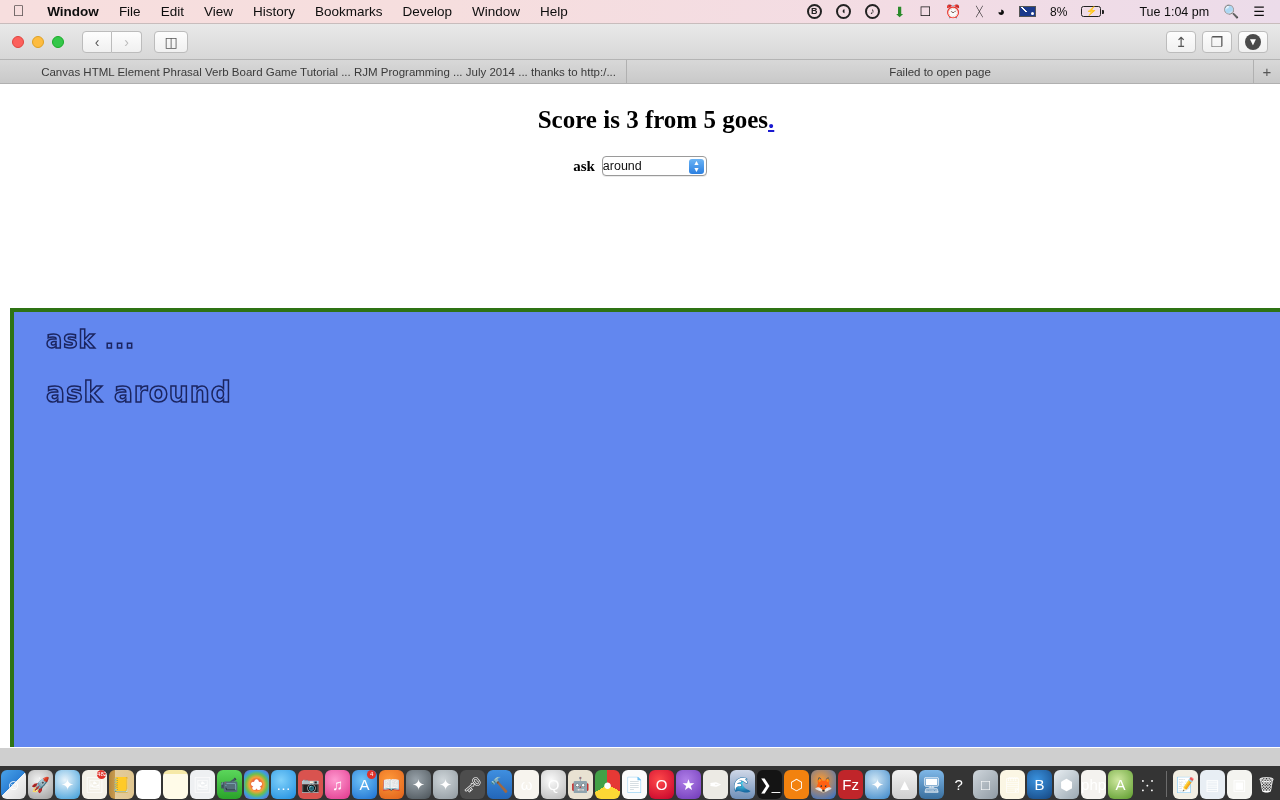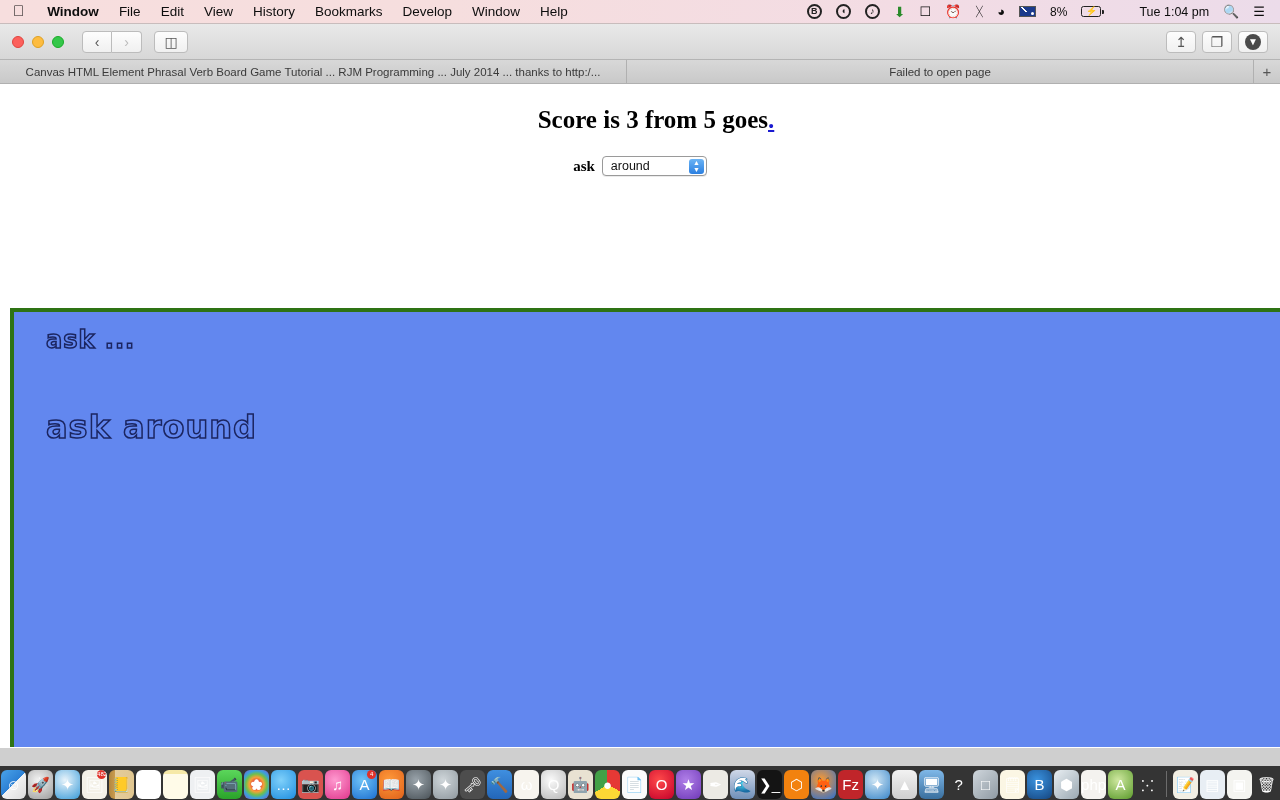--- a/index.html
+++ b/index.html
@@ -82,21 +82,21 @@
            font-size: 10px; display:flex;align-items:center;justify-content:center; }
 
   
   #tabbar { height: 24px; display: flex; background: #cfcfcf; border-bottom: 1px solid #b0b0b0; }
   .tab {
     flex: 1; display: flex; align-items: center; justify-content: center;
     font-size: 11.5px; color: #3a3a3a; border-right: 1px solid #b0b0b0;
     background: linear-gradient(to bottom,#d8d8d8,#c9c9c9);
     overflow: hidden; white-space: nowrap; padding: 0 10px;
   }
-  .tab.first { justify-content: center; }
+  .tab.first { justify-content: flex-end; }
   .newtab { width: 26px; display:flex; align-items:center; justify-content:center;
             font-size: 15px; color:#555; background: linear-gradient(to bottom,#d8d8d8,#c9c9c9); }
 
   
   #page { position: relative; width: 100%; height: 663px; background: #fff; overflow: hidden; }
   #title {
     text-align: center; margin-top: 12px;
     font-size: 35px; font-weight: bold;
     font-family: "DejaVu Sans", sans-serif;
     color: #f2f2f2;
@@ -115,42 +115,42 @@
   #selectrow {
     display: flex; align-items: center; justify-content: center; gap: 7px;
     margin-top: 22px;
   }
   #selectrow .lbl { font-family: "Liberation Serif", serif; font-weight: bold; font-size: 15px; color: #000; }
   .macselect {
     position: relative; width: 105px; height: 20px;
     background: #fff; border: 1px solid #9a9a9a; border-radius: 4px;
     box-shadow: 0 1px 0 rgba(0,0,0,.08);
     display: flex; align-items: center;
-    font-size: 12.5px; color: #111; padding-left: 8px;
+    font-size: 12.5px; color: #111; 
   }
   .macselect .arrows {
     position: absolute; right: 2px; top: 1.5px; width: 15px; height: 15px;
     background: linear-gradient(to bottom,#6bb4f5,#2b7fe0);
     border-radius: 3px; color: #fff; font-size: 7px; line-height: 7px;
     display: flex; flex-direction: column; align-items: center; justify-content: center;
   }
   #canvaswrap {
     position: absolute; left: 10px; top: 224px; width: 1272px; height: 440px;
     border: 4px solid #2e7314; border-right: none; border-bottom: none;
     background: #6287ef;
   }
   #canvaswrap .ctext {
     position: absolute;
     font-family: "DejaVu Sans", sans-serif; font-weight: bold;
     color: transparent;
     -webkit-text-stroke: 1.5px #1b2560;
     letter-spacing: 1px;
   }
   #c1 { left: 32px; top: 14px; font-size: 24px; }
-  #c2 { left: 32px; top: 96px; font-size: 32px; }
+  #c2 { left: 32px; top: 64px; font-size: 28px; }
 
   
   #bottomstrip { position:absolute; top:748px; left:0; width:1280px; height:18px; background:#cfcfcf; }
 
   
   #dock {
     position: absolute; bottom: 0; left: 0; width: 1280px; height: 34px;
     background: rgba(55,55,55,.95);
     display: flex; align-items: flex-end; justify-content: center;
     padding-bottom: 1px;

